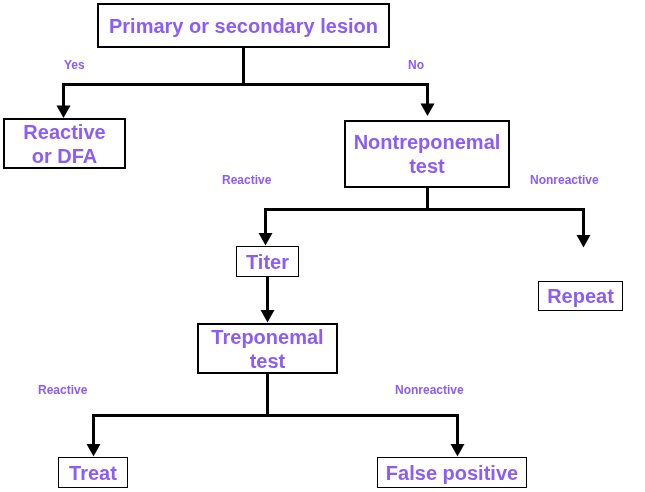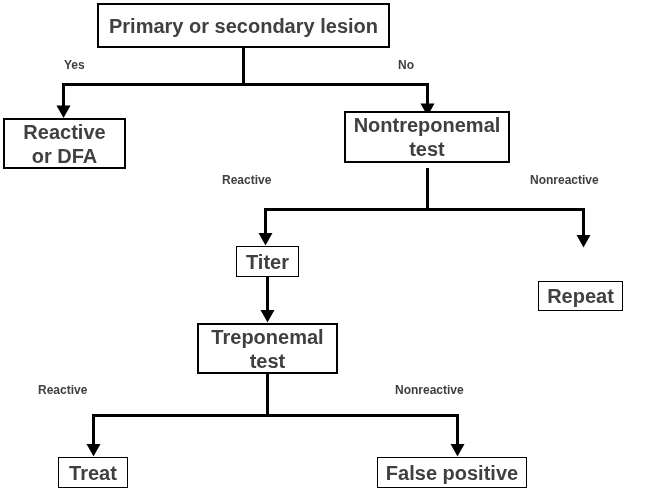--- a/index.html
+++ b/index.html
@@ -6,21 +6,21 @@
     margin: 0;
     padding: 0;
     background: #ffffff;
   }
   #canvas {
     position: relative;
     width: 645px;
     height: 492px;
     background: #ffffff;
     font-family: "Liberation Sans", "DejaVu Sans", sans-serif;
-    color: #404040;
+    color: #8b5cf6;
     overflow: hidden;
   }
   #connectors {
     position: absolute;
     left: 0;
     top: 0;
     width: 645px;
     height: 492px;
   }
   .node {
@@ -82,37 +82,37 @@
       <polygon points="86.5,444 100.5,444 93.5,456.5"></polygon>
       <polygon points="450.5,444 464.5,444 457.5,456.5"></polygon>
     </g>
   </svg>
 
   <div class="node" style="left:97px; top:3px; width:293px; height:45px;">Primary or secondary lesion</div>
 
   <div class="node" style="left:3px; top:118px; width:123px; height:51px;">Reactive
 or DFA</div>
 
-  <div class="node" style="left:344px; top:111px; width:166px; height:52px;">Nontreponemal
+  <div class="node" style="left:344px; top:120px; width:166px; height:68px;">Nontreponemal
 test</div>
 
   <div class="node thin" style="left:236px; top:246px; width:63px; height:31px;">Titer</div>
 
   <div class="node thin" style="left:538px; top:248px; width:85px; height:30px;margin-top:33px;">Repeat</div>
 
   <div class="node" style="left:197px; top:323px; width:141px; height:51px;">Treponemal
 test</div>
 
   <div class="node thin" style="left:58px; top:457px; width:70px; height:31px;">Treat</div>
 
   <div class="node thin" style="left:377px; top:457px; width:150px; height:31px;text-align:right;">False positive</div>
 
   <div class="edge-label" style="left:64px; top:54px;">Yes</div>
 
-  <div class="edge-label" style="left:398px; top:54px;">No</div>
+  <div class="edge-label" style="left:408px; top:54px;">No</div>
 
   <div class="edge-label" style="left:222px; top:169px;">Reactive</div>
 
   <div class="edge-label" style="left:530px; top:169px;">Nonreactive</div>
 
   <div class="edge-label" style="left:38px; top:379px;">Reactive</div>
 
   <div class="edge-label" style="left:395px; top:379px;">Nonreactive</div>
 
 </div>

